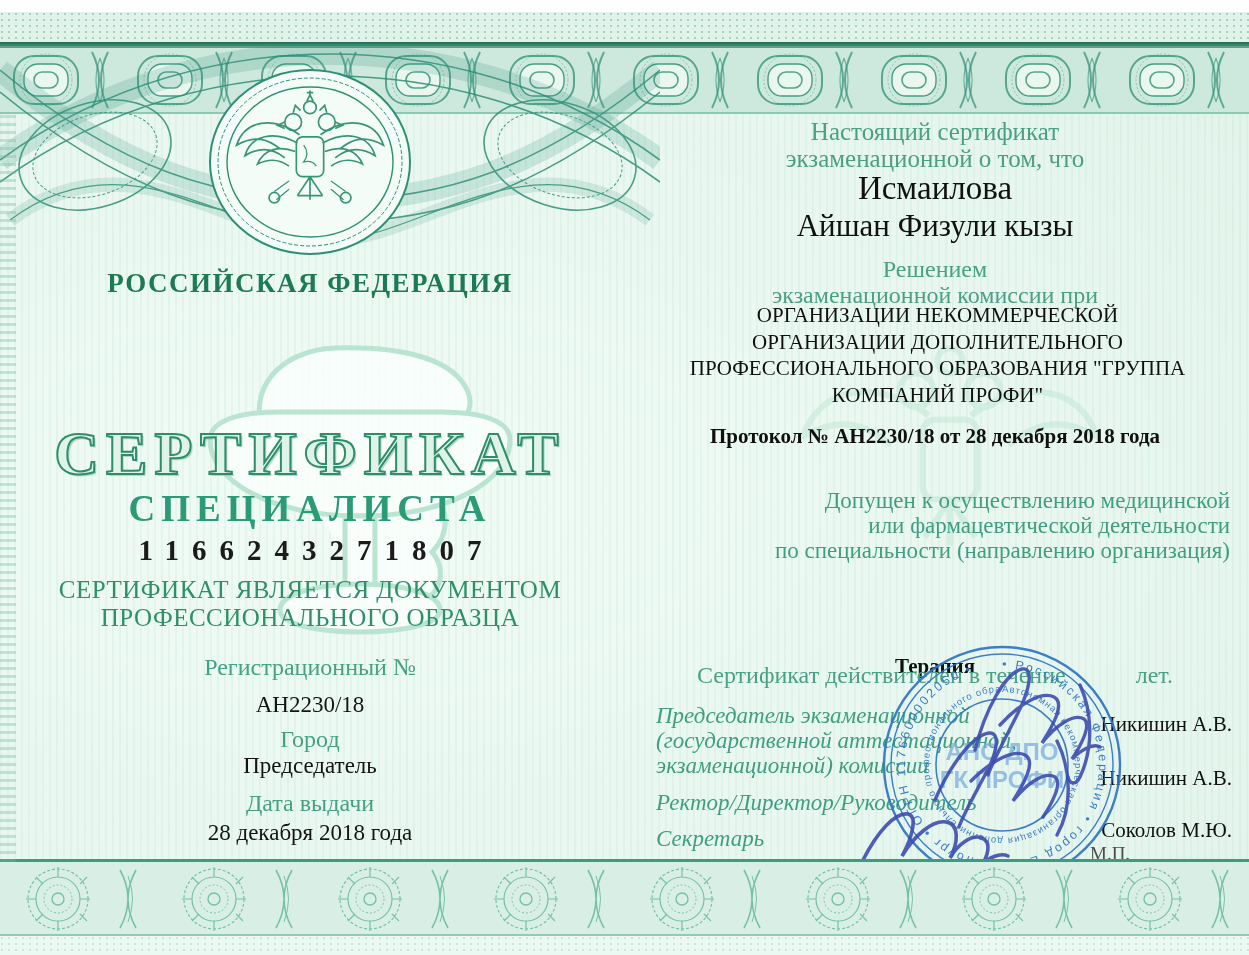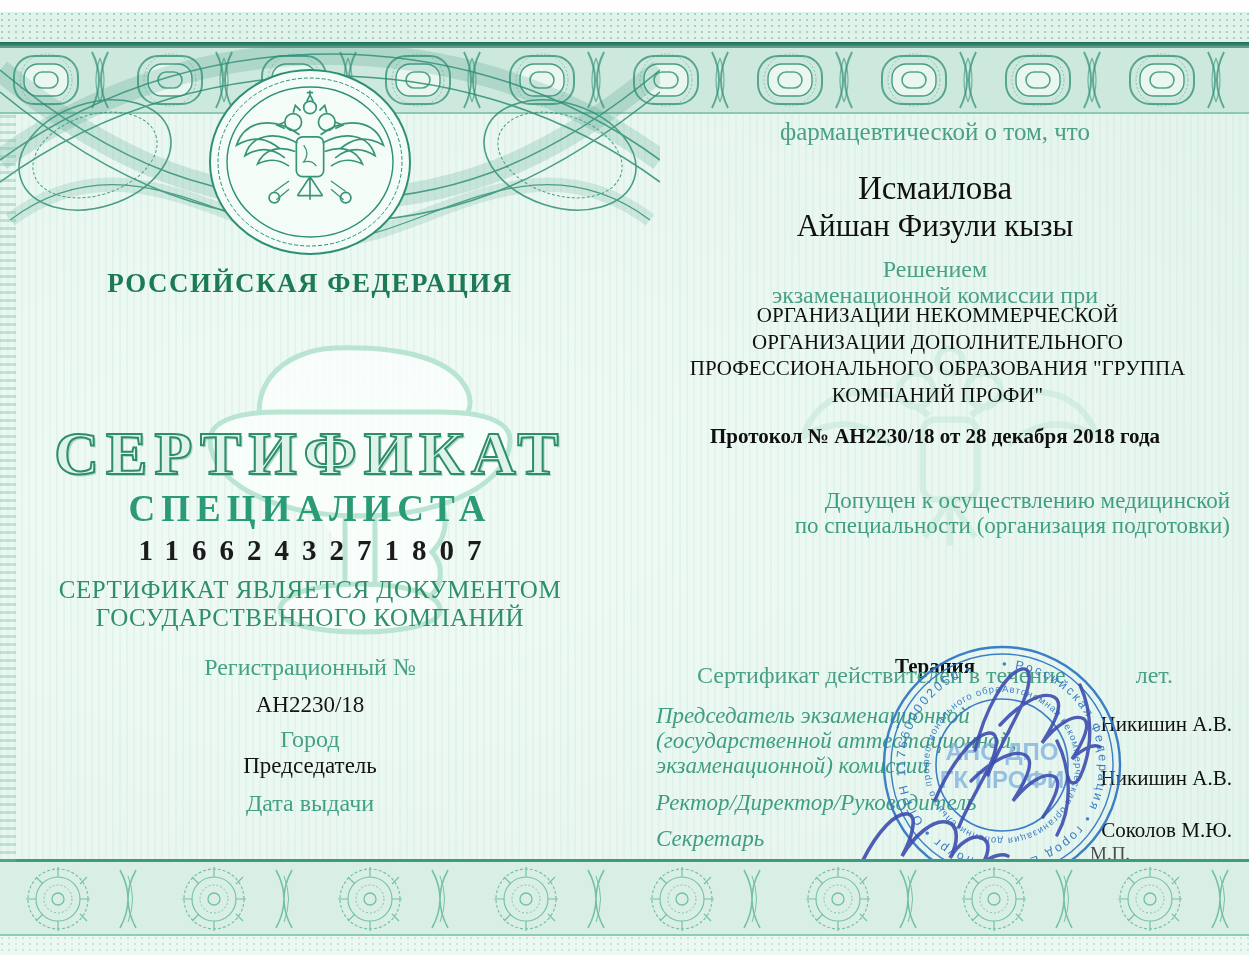--- a/index.html
+++ b/index.html
@@ -158,47 +158,50 @@
       </g>
     </svg>
   </div>
 
   <div class="abs ctr country">РОССИЙСКАЯ ФЕДЕРАЦИЯ</div>
   <div class="abs ctr big-title">СЕРТИФИКАТ</div>
   <div class="abs ctr sub-title">СПЕЦИАЛИСТА</div>
   <div class="abs ctr cert-number">1166243271807</div>
   <div class="abs ctr statement">
     <div>СЕРТИФИКАТ ЯВЛЯЕТСЯ ДОКУМЕНТОМ</div>
-    <div>ГОСУДАРСТВЕННОГО КОМПАНИЙ</div>
+    <div>ПРОФЕССИОНАЛЬНОГО ОБРАЗЦА</div>
   </div>
   <div class="abs ctr lbl-green reg-label">Регистрационный №</div>
   <div class="abs ctr val-black reg-value">АН2230/18</div>
   <div class="abs ctr lbl-green city-label">Город</div>
   <div class="abs ctr val-black city-value">Председатель</div>
   <div class="abs ctr lbl-green date-label">Дата выдачи</div>
+  <div class="abs ctr val-black date-value">28 декабря 2018 года</div>
 
   <div class="abs ctr r-intro">
-    <div>фармацевтической о том, что</div>
+    <div>Настоящий сертификат</div>
+    <div>экзаменационной о том, что</div>
   </div>
   <div class="abs ctr r-last">Исмаилова</div>
   <div class="abs ctr r-first">Айшан Физули кызы</div>
   <div class="abs ctr r-decision">
     <div>Решением</div>
     <div>экзаменационной комиссии при</div>
   </div>
   <div class="abs ctr r-org">
     <div>ОРГАНИЗАЦИИ НЕКОММЕРЧЕСКОЙ</div>
     <div>ОРГАНИЗАЦИИ ДОПОЛНИТЕЛЬНОГО</div>
     <div>ПРОФЕССИОНАЛЬНОГО ОБРАЗОВАНИЯ "ГРУППА</div>
     <div>КОМПАНИЙ ПРОФИ"</div>
   </div>
   <div class="abs ctr r-protocol">Протокол № АН2230/18 от 28 декабря 2018 года</div>
   <div class="abs ctr r-admission">
     <div>Допущен к осуществлению медицинской</div>
-    <div>по специальности (организация подготовки)</div>
+    <div>или фармацевтической деятельности</div>
+    <div>по специальности (направлению организация)</div>
   </div>
   <div class="abs ctr r-specialty">Терапия</div>
   <div class="abs ctr r-validity">
     <span>Сертификат действителен в течение</span><span class="gap"></span><span>лет.</span>
   </div>
 
   <div class="abs sig-label chair-label">
     <div>Председатель экзаменационной</div>
     <div>(государственной аттестационной,</div>
     <div>экзаменационной) комиссии</div>

